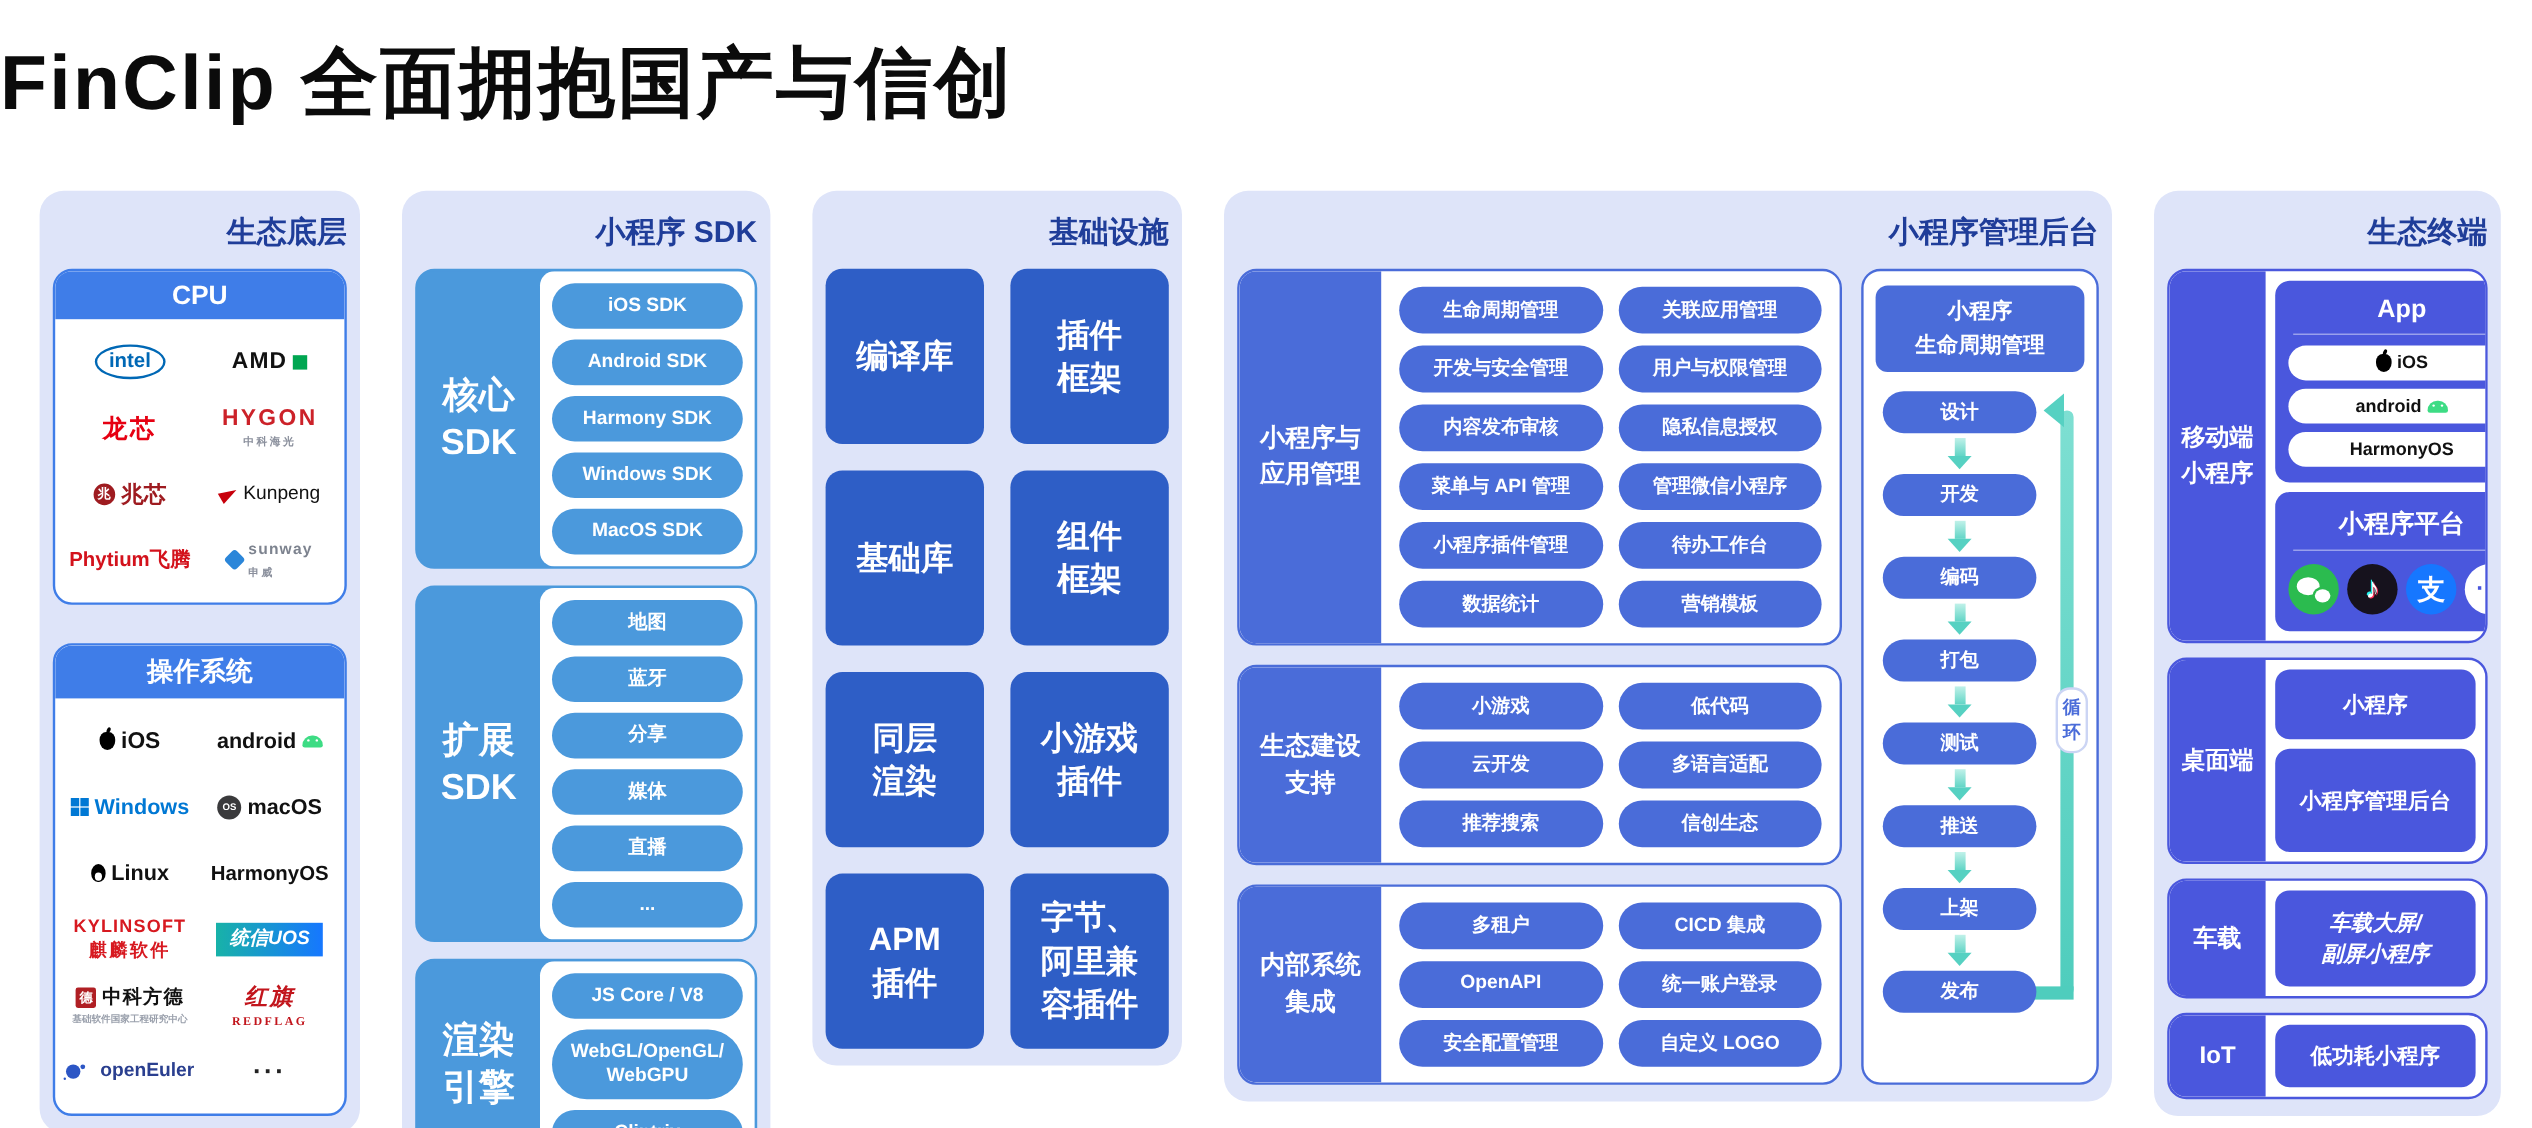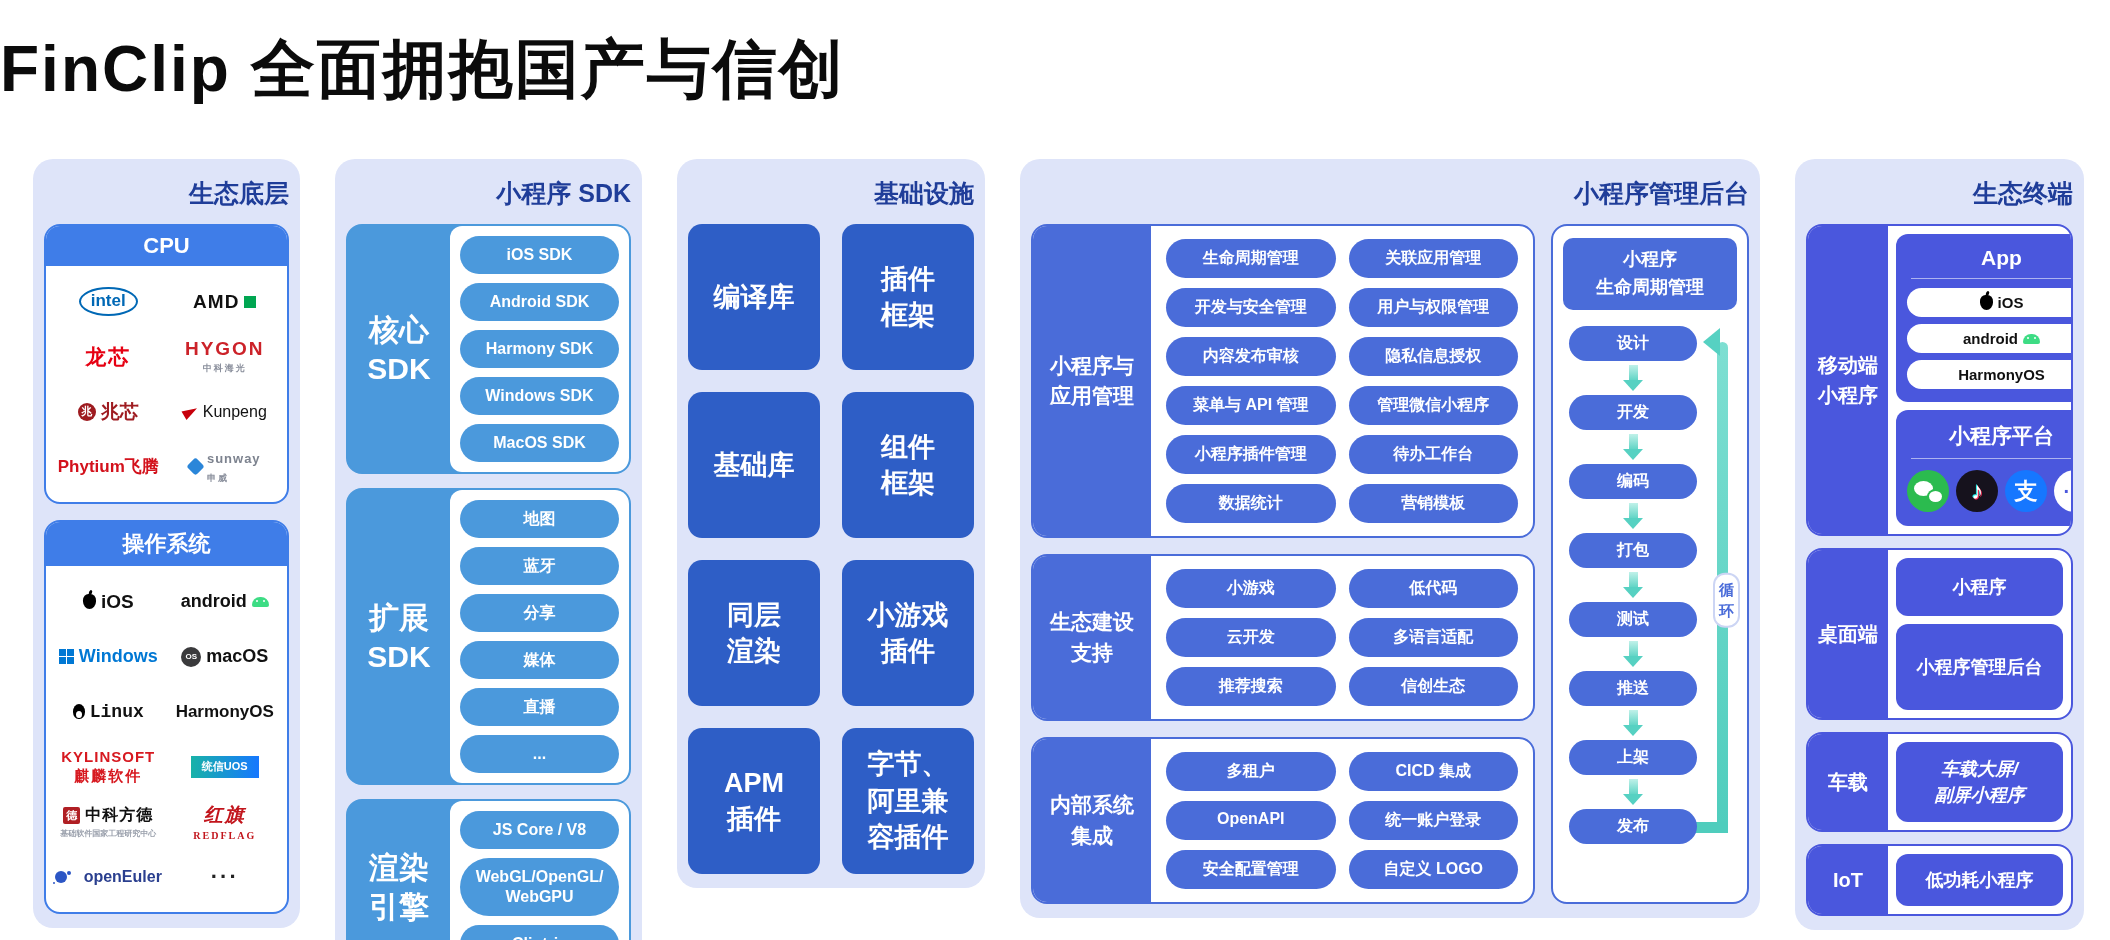--- a/index.html
+++ b/index.html
@@ -15,21 +15,21 @@
   .board { display: flex; align-items: flex-start; gap: 35px; padding: 36px 24px 0 33px; }
   .col { background: #dee4f9; border-radius: 20px; padding: 12px 11px 14px; }
   .col-title { color: #1f3d99; font-size: 25px; font-weight: 800; text-align: right; margin: 6px 0 14px; }
   .col-eco   { width: 267px; }
   .col-sdk   { width: 307px; }
   .col-infra { width: 308px; }
   .col-admin { width: 740px; }
   .col-term  { width: 289px; }
 
   
-  .panel { background:#fff; border:2px solid #3f7de8; border-radius:16px; overflow:hidden; margin-bottom:16px; }
+  .panel { background:#fff; border:2px solid #3f7de8; border-radius:16px; overflow:hidden; margin-bottom:32px; }
   .panel:last-child { margin-bottom: 0; }
   .panel-header { background:#3f7de8; color:#fff; font-weight:800; font-size:22px; text-align:center; padding:7px 0; }
   .logo-grid { display:grid; grid-template-columns:1fr 1fr; padding:8px 4px; }
   .logo-cell { height:55px; display:flex; flex-direction:column; align-items:center; justify-content:center; gap:2px; }
   .logo-row  { display:flex; align-items:center; gap:5px; }
   .lg-sub { font-size:9px; color:#8a8f9c; letter-spacing:2px; font-weight:700; }
   .lg-intel { color:#0068b5; font-weight:700; font-size:17px; border:2px solid #0068b5; border-radius:50%; padding:3px 10px 5px; line-height:1; }
   .lg-amd { color:#111; font-weight:900; font-size:19px; letter-spacing:1px; }
   .i-amd { width:12px; height:12px; background:#00a651; display:inline-block; }
   .lg-red-cn { color:#e60012; font-weight:900; font-size:21px; letter-spacing:2px; }
@@ -49,25 +49,25 @@
   .i-android::before { content:""; position:absolute; top:3px; left:4px; width:2px; height:2px; background:#fff; border-radius:50%; }
   .i-android::after  { content:""; position:absolute; top:3px; right:4px; width:2px; height:2px; background:#fff; border-radius:50%; }
   .i-windows { display:grid; grid-template-columns:7px 7px; grid-template-rows:7px 7px; gap:1px; }
   .i-windows i { background:#0078d4; display:block; }
   .lg-windows { color:#0078d4; font-weight:700; font-size:18px; }
   .i-macos { width:20px;height:20px;border-radius:50%;background:#3a3a3c;color:#fff;font-size:8px;font-weight:800;display:flex;align-items:center;justify-content:center; }
   .i-macos::before { content:"OS"; }
   .lg-macos { color:#111; font-weight:800; font-size:18px; }
   .i-tux { width:12px;height:15px;background:#000;border-radius:50% 50% 46% 46%;position:relative; }
   .i-tux::after { content:""; position:absolute; left:3px; bottom:1px; width:6px; height:7px; background:#fff; border-radius:50%; }
-  .lg-linux { color:#111; font-weight:700; font-size:18px; font-family:Liberation Mono, monospace; }
+  .lg-linux { color:#111; font-weight:700; font-size:18px; font-family:Liberation Sans, sans-serif; }
   .lg-harmony { color:#111; font-weight:700; font-size:17px; }
   .lg-kylin { color:#d71920; font-weight:900; font-size:15px; letter-spacing:1px; }
   .lg-kylin-sub { color:#d71920; font-weight:900; font-size:15px; letter-spacing:2px; }
-  .lg-uos { background:linear-gradient(90deg,#18b2a8,#1677ff); color:#fff; padding:3px 11px 4px; border-radius:0; font-weight:800; font-size:11px; }
+  .lg-uos { background:linear-gradient(90deg,#18b2a8,#1677ff); color:#fff; padding:3px 11px 4px; border-radius:0; font-weight:800; font-size:16px;font-style:italic; }
   .i-fangde { width:17px;height:17px;background:#b01f24;color:#fff;font-size:11px;font-weight:800;display:flex;align-items:center;justify-content:center;border-radius:2px; }
   .i-fangde::before { content:"德"; }
   .lg-fangde { color:#111; font-weight:800; font-size:16px; letter-spacing:1px; }
   .lg-fangde-sub { font-size:8px; color:#9aa0ac; letter-spacing:0; }
   .lg-redflag { color:#c2151c; font-weight:900; font-size:19px; font-style:italic; letter-spacing:2px; }
   .lg-redflag-sub { color:#c2151c; font-weight:800; font-size:10px; letter-spacing:2px; font-family:"Liberation Serif","DejaVu Serif",serif; }
   .i-euler { width:12px;height:12px;border-radius:50%;background:#2c56c5;box-shadow:8px -4px 0 -4px #2c56c5,-7px 6px 0 -5px #2c56c5; }
   .lg-euler { color:#2a3f8f; font-weight:700; font-size:16px;margin-left:12px; }
   .lg-dots { color:#222; font-weight:900; font-size:22px; letter-spacing:2px; }
 

